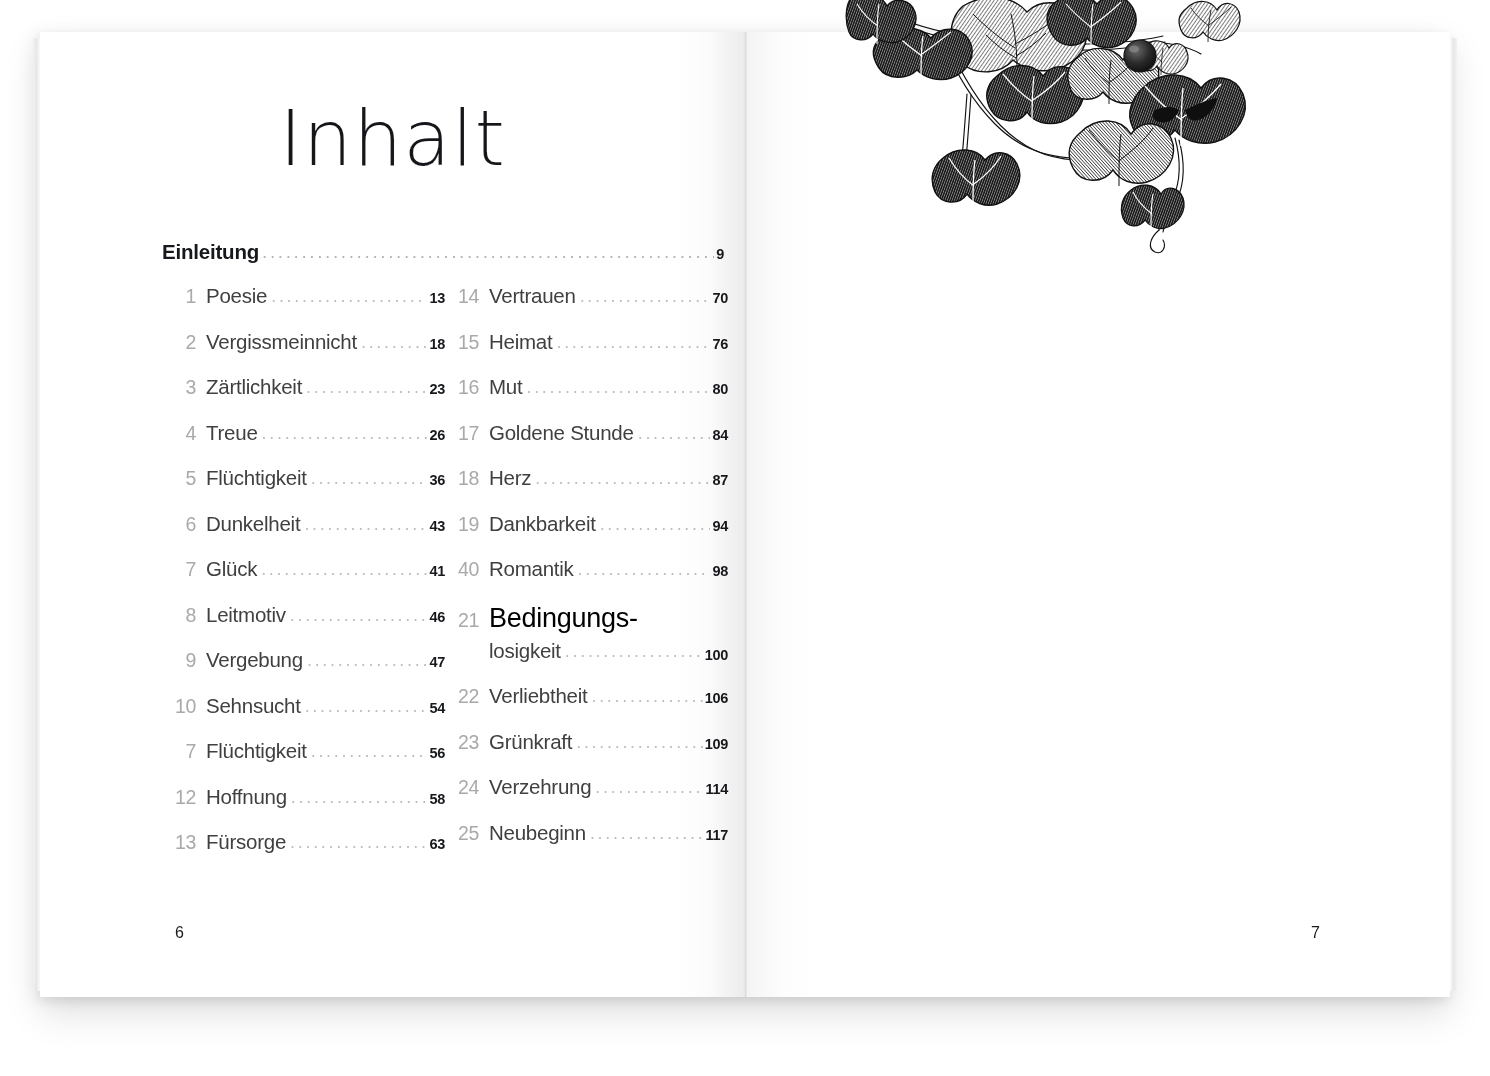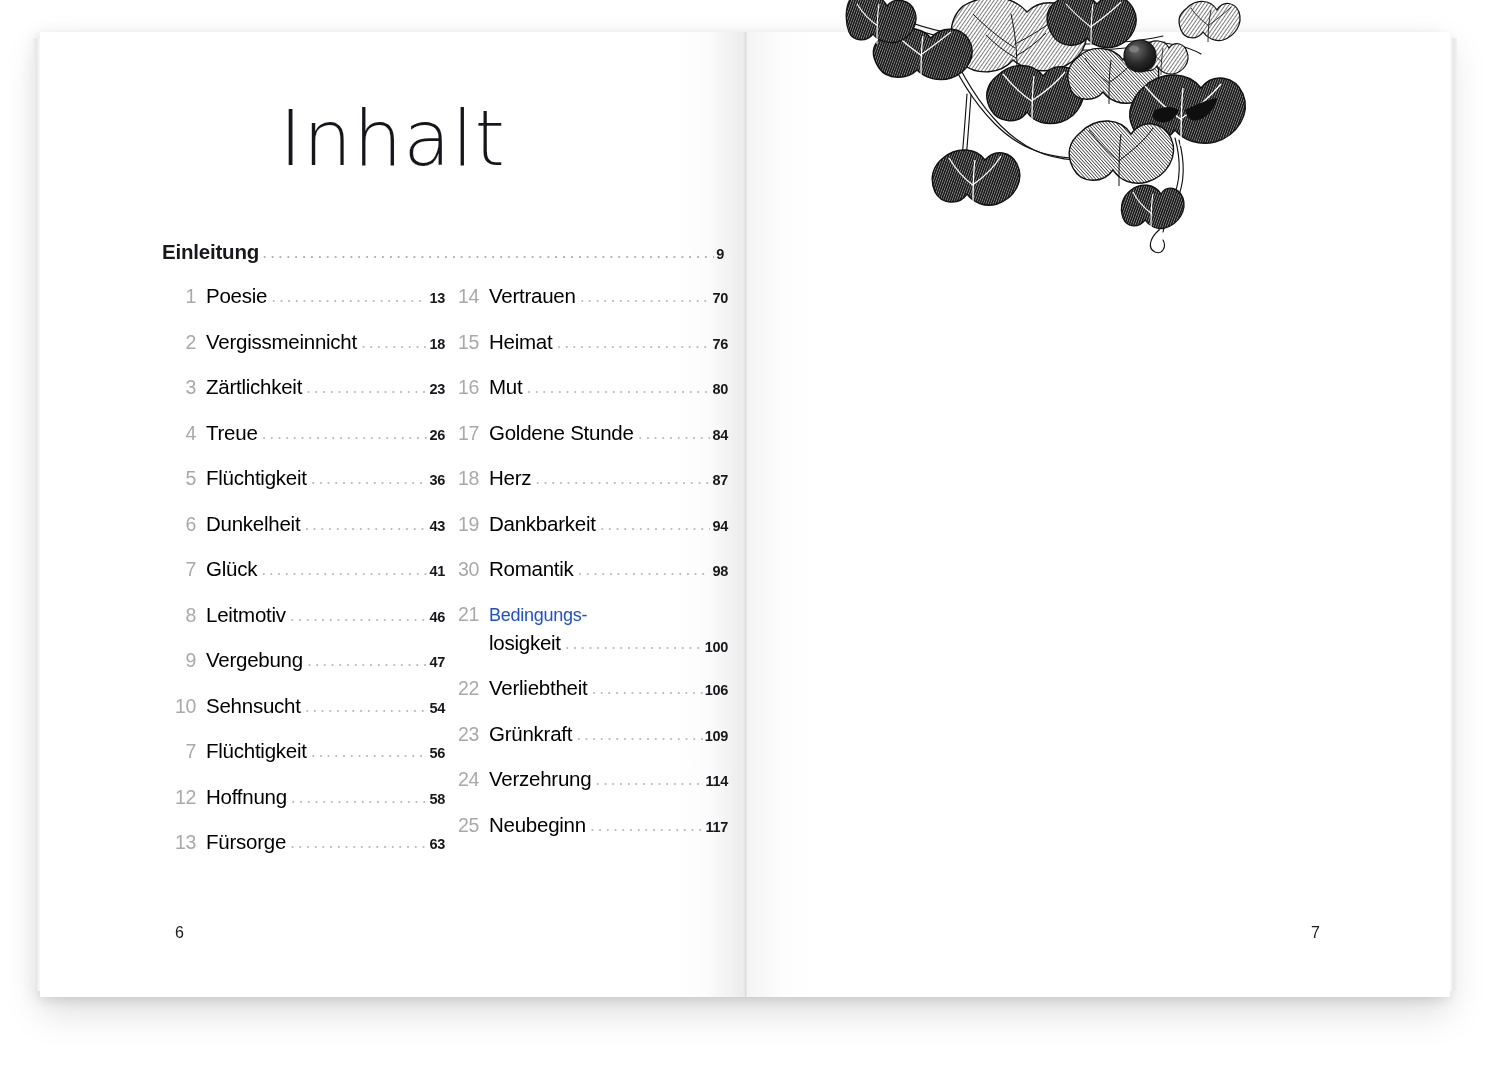--- a/index.html
+++ b/index.html
@@ -141,21 +141,21 @@
   }
   .entry .body {
     flex: 1 1 auto;
     min-width: 0;
     margin-left: 10px;
     display: flex;
     align-items: baseline;
   }
   .entry .tt {
     font-size: 20.5px;
-    color: #000000;
+    color: #404040;
     white-space: nowrap;
     letter-spacing: -0.25px;
   }
   .entry .leader {
     flex: 1 1 auto;
     overflow: hidden;
     white-space: nowrap;
     color: #bdbdbd;
     font-size: 18px;
     letter-spacing: 2.7px;
@@ -168,22 +168,22 @@
     font-weight: 700;
     color: #16181c;
     white-space: nowrap;
     letter-spacing: -0.3px;
     text-align: right;
   }
 
   
   .entry.wrap .body { display: block; }
   .entry.wrap .line1 {
-    font-size: 18px;
-    color: #1d4ed8;
+    font-size: 27px;
+    color: #000000;
     white-space: nowrap;
     letter-spacing: -0.25px;
     display: block;
     margin-bottom: 5px;
   }
   .entry.wrap .line2row {
     display: flex;
     align-items: flex-end;
   }
 
@@ -376,21 +376,21 @@
           </div>
           <div class="entry">
             <span class="num">19</span>
             <span class="body">
                 <span class="tt">Dankbarkeit</span>
                 <span class="leader">..................................</span>
                 <span class="pg">94</span>
               </span>
           </div>
           <div class="entry">
-            <span class="num">30</span>
+            <span class="num">40</span>
             <span class="body">
                 <span class="tt">Romantik</span>
                 <span class="leader">..................................</span>
                 <span class="pg">98</span>
               </span>
           </div>
 
           <div class="entry wrap">
             <span class="num">21</span>
             <span class="body">

